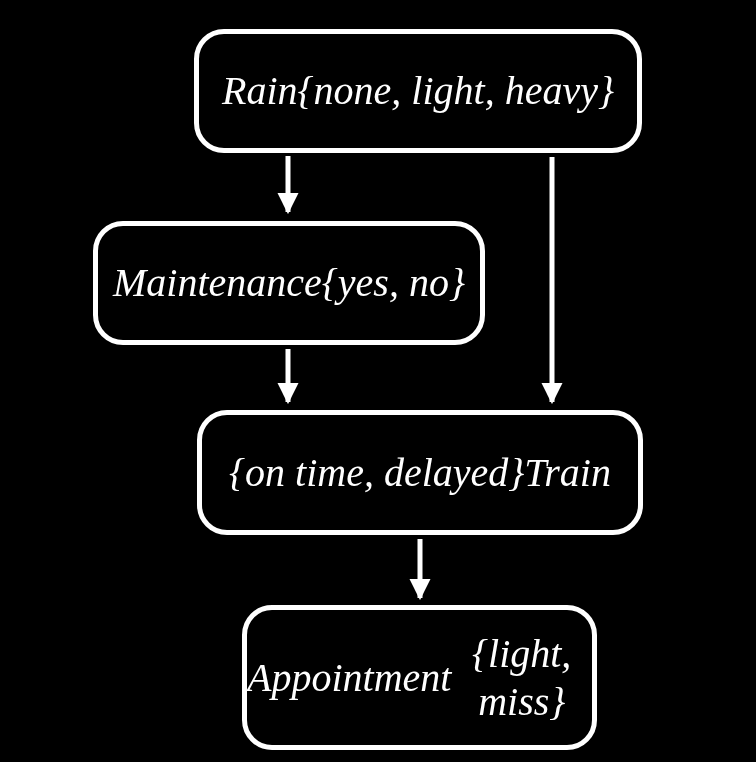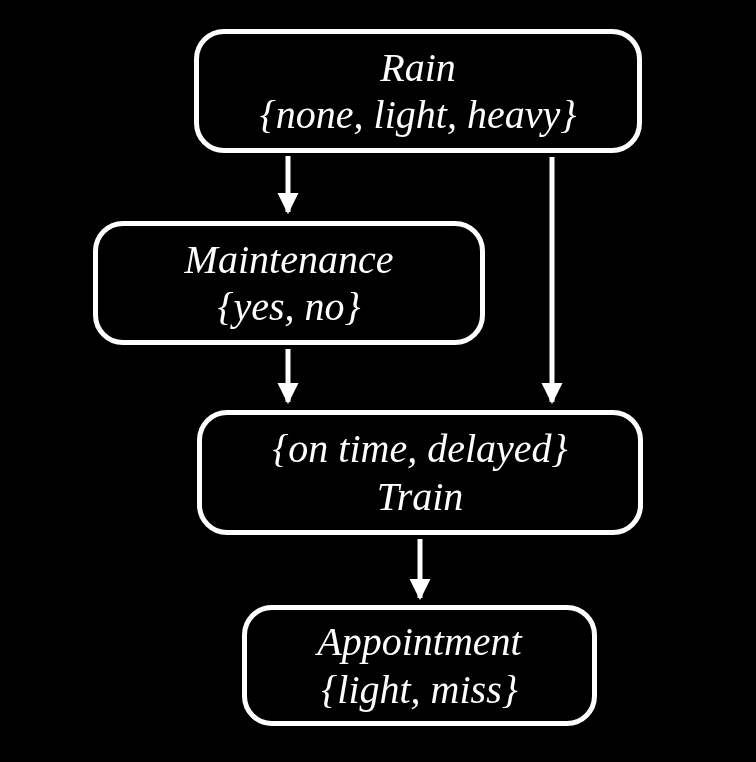--- a/index.html
+++ b/index.html
@@ -21,34 +21,34 @@
     top: 0;
     width: 756px;
     height: 762px;
   }
   .node {
     position: absolute;
     box-sizing: border-box;
     border: 5px solid #ffffff;
     border-radius: 30px;
     display: flex;
-    flex-direction: column;
+    flex-direction: row;
     align-items: center;
     justify-content: center;
     text-align: center;
     color: #ffffff;
     font-style: italic;
     font-size: 40px;
     line-height: 1.18;
     background: #000000;
   }
   .node-rain        { left: 194px; top: 29px;  width: 448px; height: 124px; }
   .node-maintenance { left: 93px;  top: 221px; width: 392px; height: 124px; }
   .node-train       { left: 197px; top: 410px; width: 446px; height: 125px; }
-  .node-appointment { left: 242px; top: 605px; width: 355px; height: 121px; }
+  .node-appointment { left: 242px; top: 605px; width: 355px; height: 145px; }
 </style>
 </head>
 <body>
 
 <div class="canvas">
 
   <svg class="edges" width="756" height="762" viewBox="0 0 756 762" xmlns="http://www.w3.org/2000/svg">
     <defs>
       <marker id="arrowhead" viewBox="0 0 10 10" refX="9" refY="5" markerUnits="userSpaceOnUse" markerWidth="21" markerHeight="26" orient="auto">
         <path d="M 0 0 L 10 5 L 0 10 Z" fill="#ffffff"></path>

